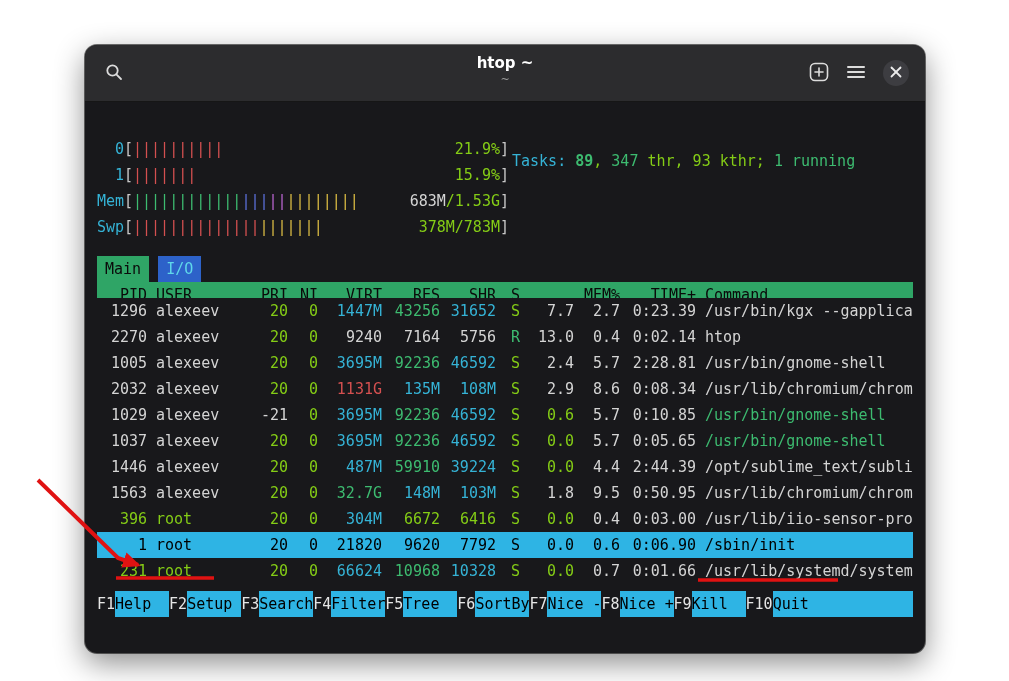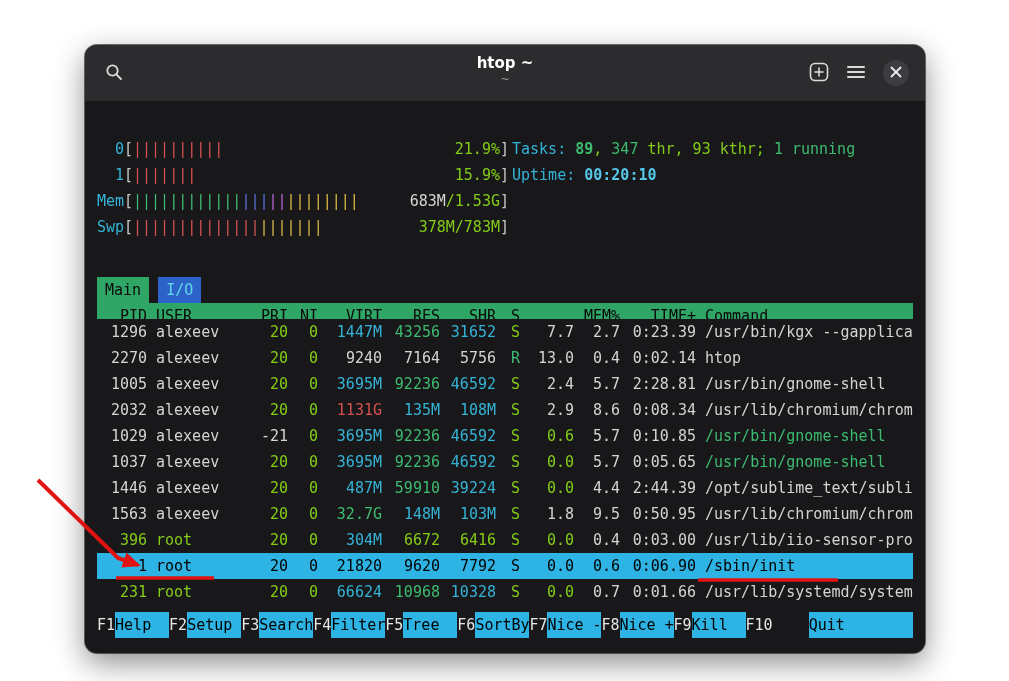--- a/index.html
+++ b/index.html
@@ -25,23 +25,23 @@
   .c-r{color:#d45050}.c-b{color:#5b6fd8}.c-m{color:#b563cc}.c-y{color:#d6b742}
 
   .top-section{display:flex;}
   .meters{width:412px;}
   .meter{display:flex;height:26px;white-space:pre;}
   .m-label{display:inline-block;width:27px;text-align:right;color:#35b3d6;}
   .bracket{color:#c8c8c8;}
   .track{flex:1;position:relative;overflow:hidden;}
   .m-value{position:absolute;right:0;top:0;}
   .stats{flex:1;padding-left:3px;}
-  .stat-line{height:26px;white-space:pre;}
-
-  .tab-bar{margin-top:37px;height:26px;}
+  .stat-line{height:26px;white-space:pre;margin-top:12px;}
+
+  .tab-bar{margin-top:16px;height:26px;}
   .tab{display:inline-block;height:26px;line-height:26px;padding:0 8px;margin-right:9px;background:#2d62c9;color:#5fd8ea;cursor:pointer;}
   .tab.active{background:#2fa566;color:#0b0b0b;}
 
   .trow{display:flex;height:16px;line-height:26px;white-space:pre;}
   .table-header{background:#2fa566;color:#0a0a0a;}
   .table-header .cell{cursor:pointer;}
   .table-header .sorted{background:#2eb4e4;margin-top:44px;}
   .tri{font-size:11px;}
   .cell{display:inline-block;box-sizing:border-box;overflow:hidden;}
   .col-pid{width:50px;text-align:right;}
@@ -54,21 +54,21 @@
   .col-s{width:24px;text-align:right;}
   .col-cpu{width:54px;text-align:right;}
   .col-mem{width:46px;text-align:right;}
   .col-time{width:76px;text-align:right;}
   .col-cmd{flex:1;text-align:left;padding-left:9px;white-space:nowrap;}
   .prow{display:flex;height:26px;line-height:26px;cursor:default;}
   .prow.selected{background:#2eb4e4;color:#000000;}
 
   .fkey-bar{display:flex;margin-top:7px;height:26px;line-height:26px;}
   .fkey{display:flex;cursor:pointer;}
-  .fkey.grow{flex:1;gap:36px;}
+  .fkey.grow{flex:1;}
   .fk{color:#e6e6e6;}
   .flabel{background:#2eb4e4;color:#000000;width:54px;white-space:pre;}
   .fkey.grow .flabel{flex:1;}
 
   .annotations{position:absolute;left:0;top:0;pointer-events:none;}
 </style>
 </head>
 <body>
 
 <div class="page">
@@ -123,21 +123,20 @@
     <div class="terminal">
       <div class="top-section">
         <div class="meters">
             <div class="meter"><span class="m-label">0</span><span class="bracket">[</span><span class="track"><span class="bars"><span class="c-r">||||||||||</span></span><span class="m-value"><span class="c-d">21.9%</span></span></span><span class="bracket">]</span></div>
             <div class="meter"><span class="m-label">1</span><span class="bracket">[</span><span class="track"><span class="bars"><span class="c-r">|||||||</span></span><span class="m-value"><span class="c-d">15.9%</span></span></span><span class="bracket">]</span></div>
             <div class="meter"><span class="m-label">Mem</span><span class="bracket">[</span><span class="track"><span class="bars"><span class="c-g">||||||||||||</span><span class="c-b">|||</span><span class="c-m">||</span><span class="c-y">||||||||</span></span><span class="m-value"><span class="c-w">683M</span><span class="c-d">/1.53G</span></span></span><span class="bracket">]</span></div>
             <div class="meter"><span class="m-label">Swp</span><span class="bracket">[</span><span class="track"><span class="bars"><span class="c-r">||||||||||||||</span><span class="c-y">|||||||</span></span><span class="m-value"><span class="c-d">378M</span><span class="c-d">/783M</span></span></span><span class="bracket">]</span></div>
           </div>
         <div class="stats">
             <div class="stat-line"><span class="c-cy">Tasks: </span><span class="c-gb">89</span><span class="c-d">, </span><span class="c-g">347</span><span class="c-d"> thr</span><span class="c-d">, 93 kthr; </span><span class="c-g">1</span><span class="c-g"> running</span></div>
-            <div class="stat-line"><span class="c-cy">Uptime: </span><span class="c-cb">00:20:10</span></div>
           </div>
       </div>
 
       <div class="tab-bar"><span class="tab active">Main</span><span class="tab">I/O</span></div>
 
       <div class="trow table-header"><span class="cell col-pid"><span>PID</span></span><span class="cell col-user"><span>USER</span></span><span class="cell col-pri"><span>PRI</span></span><span class="cell col-ni"><span>NI</span></span><span class="cell col-virt"><span>VIRT</span></span><span class="cell col-res"><span>RES</span></span><span class="cell col-shr"><span>SHR</span></span><span class="cell col-s"><span>S</span></span><span class="cell col-cpu sorted"><span>CPU%</span><span class="tri">▽</span></span><span class="cell col-mem"><span>MEM%</span></span><span class="cell col-time"><span>TIME+</span></span><span class="cell col-cmd"><span>Command</span></span></div>
 
       <div>
           <div class="prow">
             <span class="cell col-pid c-w">1296</span>

